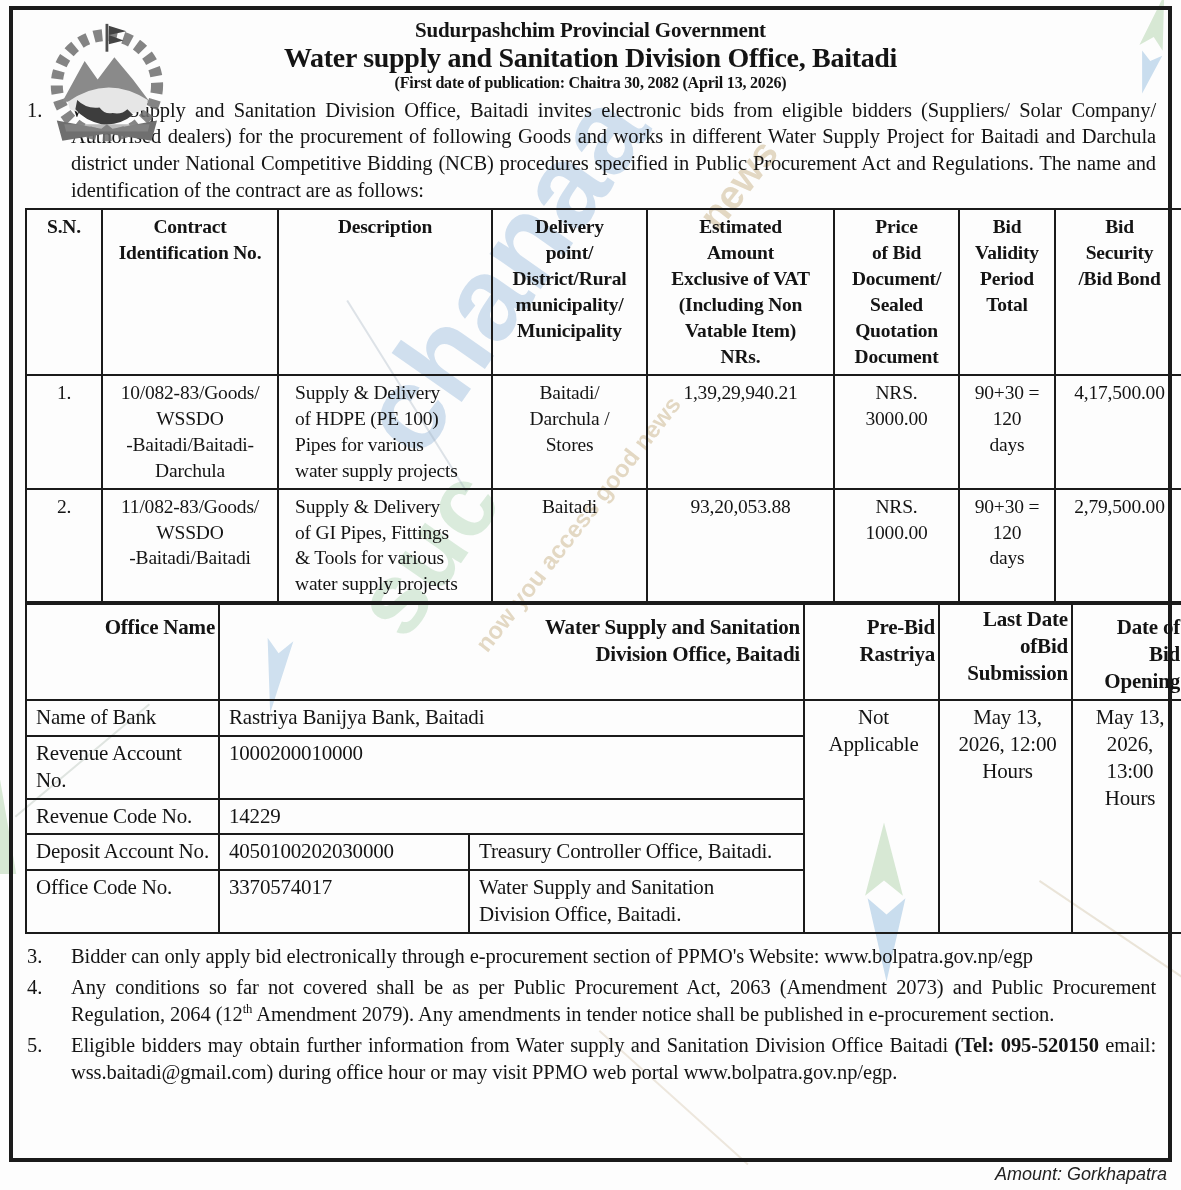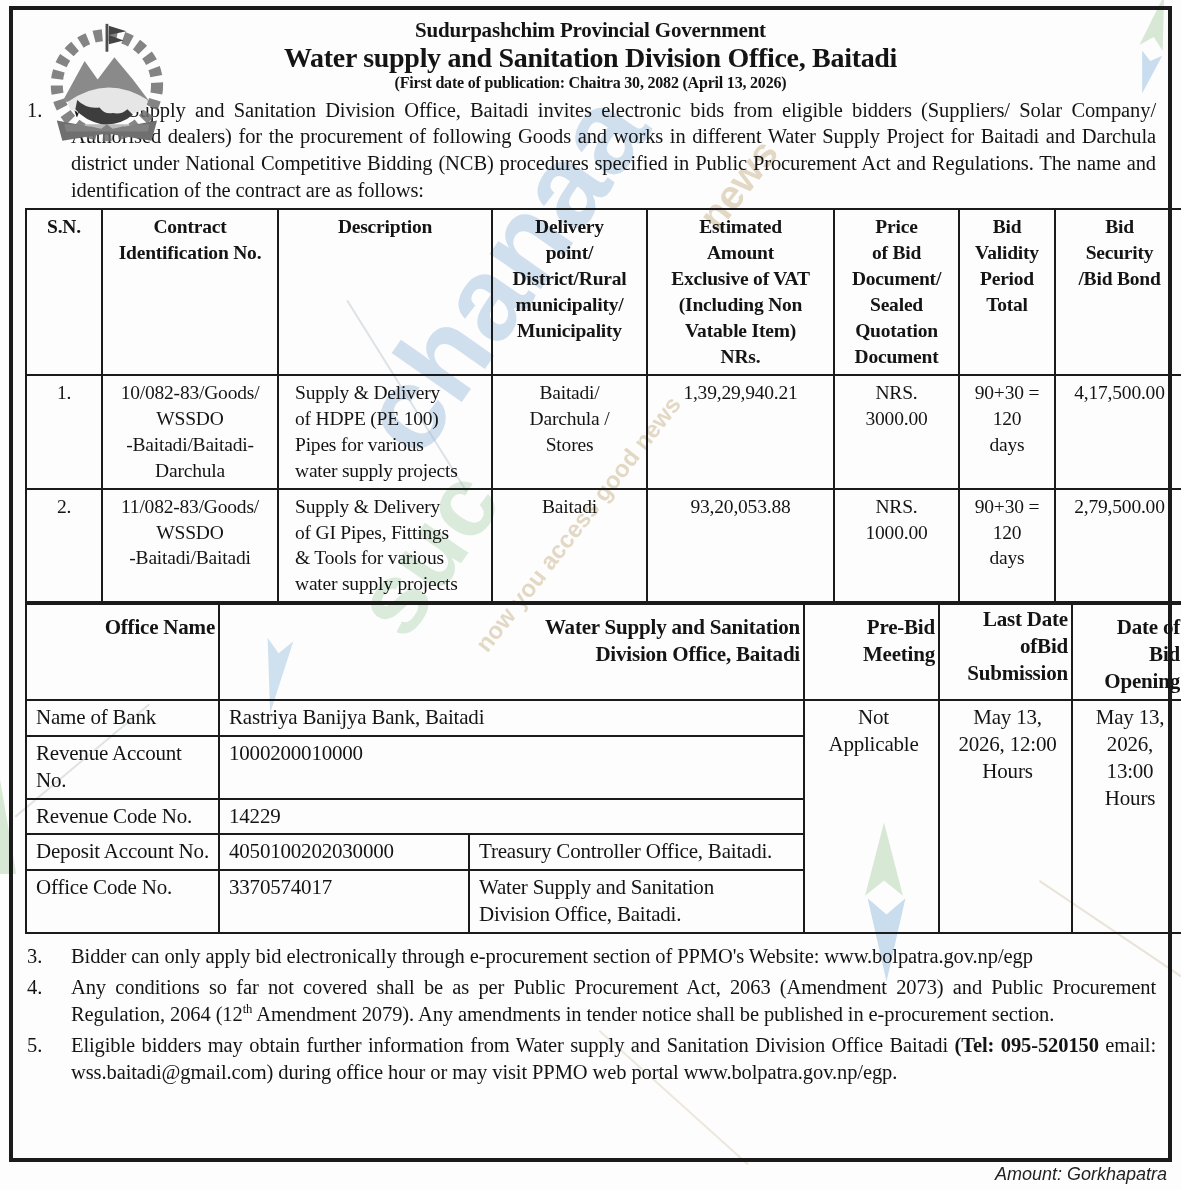--- a/index.html
+++ b/index.html
@@ -204,21 +204,21 @@
         <col style="width:135px">
           <col style="width:133px">
           <col style="width:112px">
       </colgroup>
       <tbody>
           <tr>
         <th style="padding-top:9px;">Office Name</th>
         <th colspan="2" style="padding-top:9px;">Water Supply and Sanitation
 Division Office, Baitadi</th>
         <th style="padding-top:9px;">Pre-Bid
-Meeting</th>
+Rastriya</th>
         <th style="padding-top:1px;">Last Date
 ofBid
 Submission</th>
         <th style="padding-top:9px;">Date of
 Bid
 Opening</th>
       </tr>
       <tr>
         <td>Name of Bank</td>
         <td colspan="2">Rastriya Banijya Bank, Baitadi</td>

